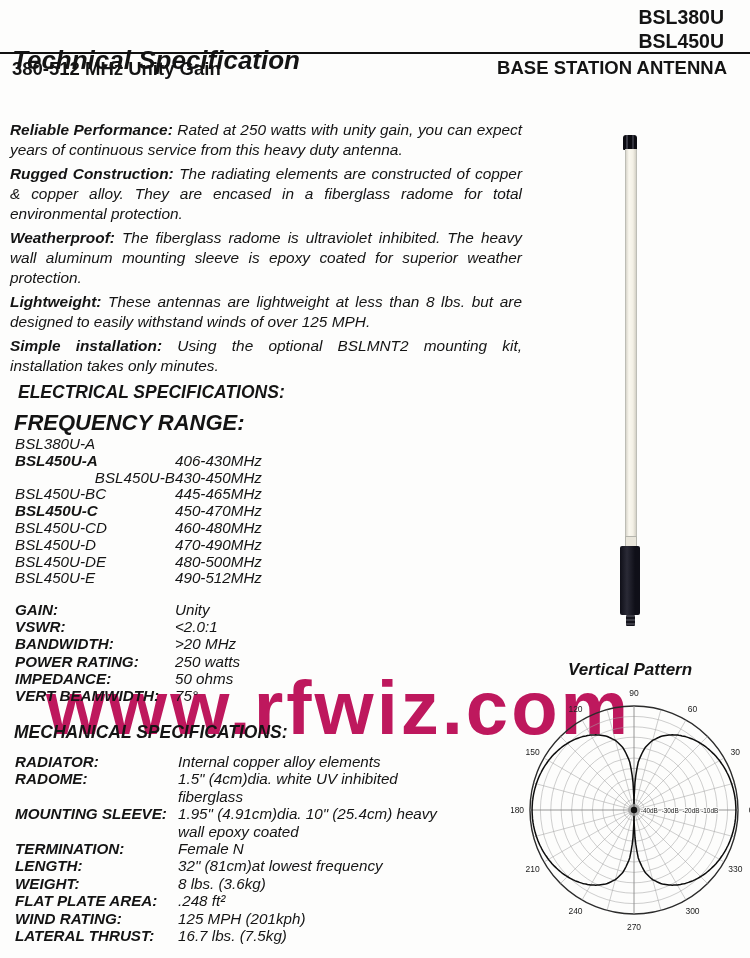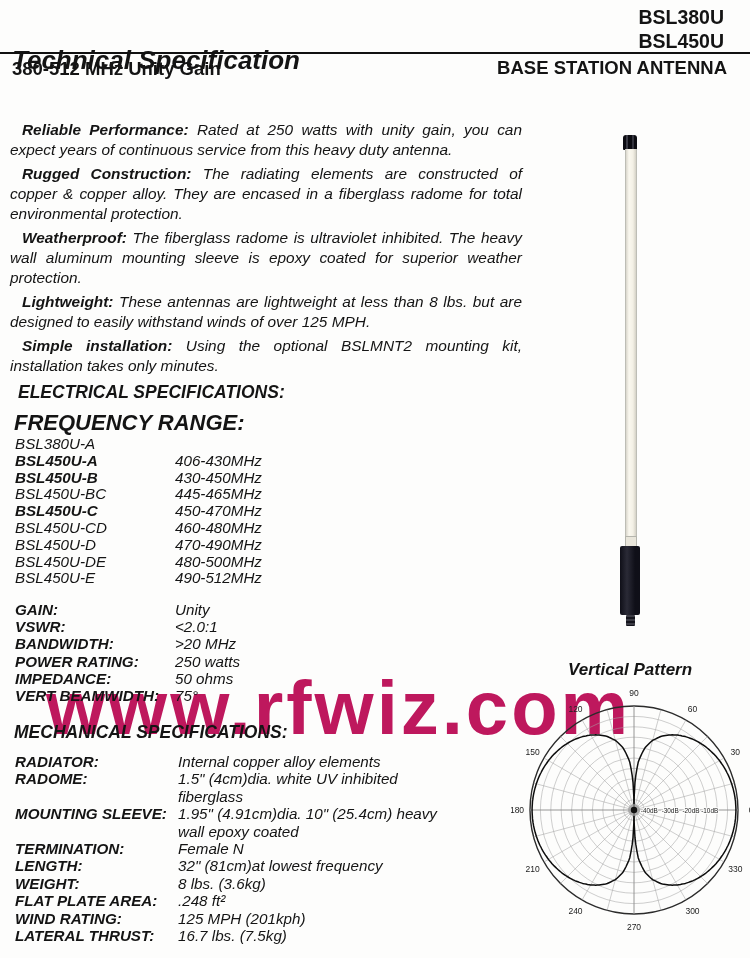--- a/index.html
+++ b/index.html
@@ -17,21 +17,21 @@
   .layer{position:absolute;z-index:1;}
   
   .models{top:5px;right:26px;text-align:right;font-weight:bold;font-size:19.5px;line-height:24px;}
   .doc-title{top:45px;left:12px;font-weight:bold;font-style:italic;font-size:26px;}
   .rule{top:52px;left:0;width:750px;height:2.4px;background:#111;}
   .subhead-left{top:58px;left:12px;font-weight:bold;font-size:18.5px;}
   .subhead-right{top:57px;right:23px;font-weight:bold;font-size:18.5px;}
   
   .features{top:120px;left:10px;width:512px;font-style:italic;font-size:15.4px;line-height:19.8px;}
   .features p{margin:0 0 4.5px 0;text-align:justify;}
-  .features .lead{font-weight:bold;margin-left:12px;}
+  .features .lead{font-weight:bold;}
   
   .h-elec{top:382px;left:18px;font-weight:bold;font-style:italic;font-size:17.5px;}
   .h-freq{top:410px;left:14px;font-weight:bold;font-style:italic;font-size:22px;}
   .h-mech{top:722px;left:14px;font-weight:bold;font-style:italic;font-size:17.5px;}
   
   .tbl{font-style:italic;font-size:15.2px;}
   .freq-table{top:436px;left:15px;width:400px;}
   .freq-table .row{display:grid;grid-template-columns:160px 1fr;line-height:16.8px;}
   .elec-specs{top:601px;left:15px;width:400px;}
   .elec-specs .row{display:grid;grid-template-columns:160px 1fr;line-height:17.2px;}
@@ -90,21 +90,21 @@
       <div class="row">
         <span class="lbl" style="font-weight: normal;">BSL380U-A</span>
       </div>
       <div class="row">
         <span class="lbl" style="font-weight: bold;">BSL450U-A</span>
         <div>
           <div>406-430MHz</div>
         </div>
       </div>
       <div class="row">
-        <span class="lbl" style="font-weight: bold;">BSL450U-B</span>
+        <span class="lbl" style="font-weight: normal; text-align: right;">BSL450U-B</span>
         <div>
           <div>430-450MHz</div>
         </div>
       </div>
       <div class="row">
         <span class="lbl" style="font-weight: normal;">BSL450U-BC</span>
         <div>
           <div>445-465MHz</div>
         </div>
       </div>

